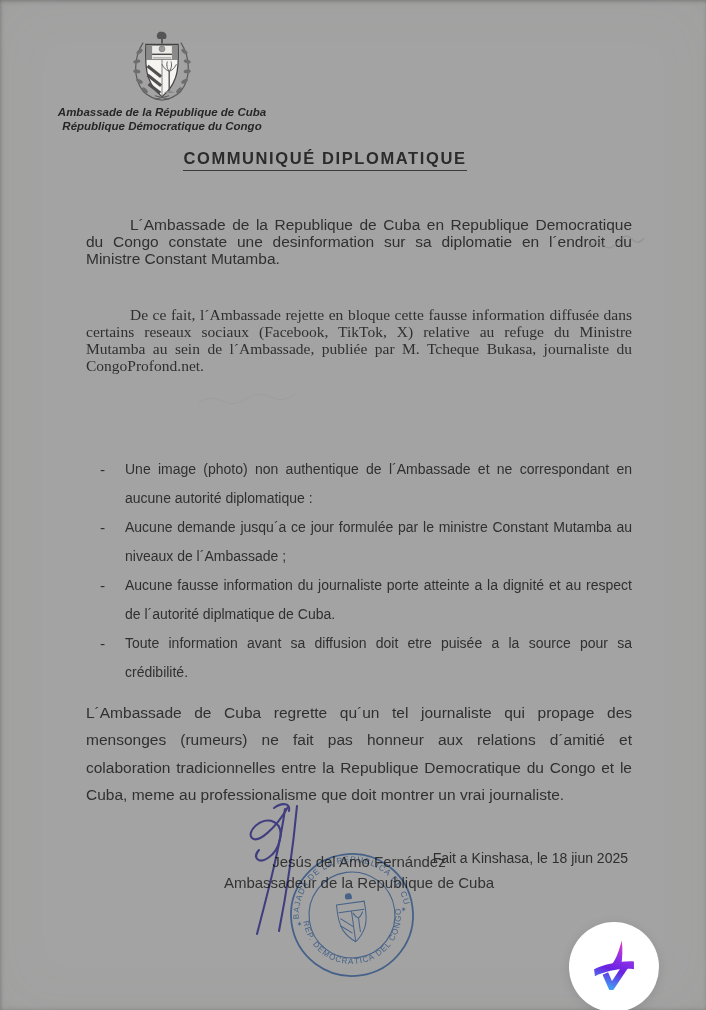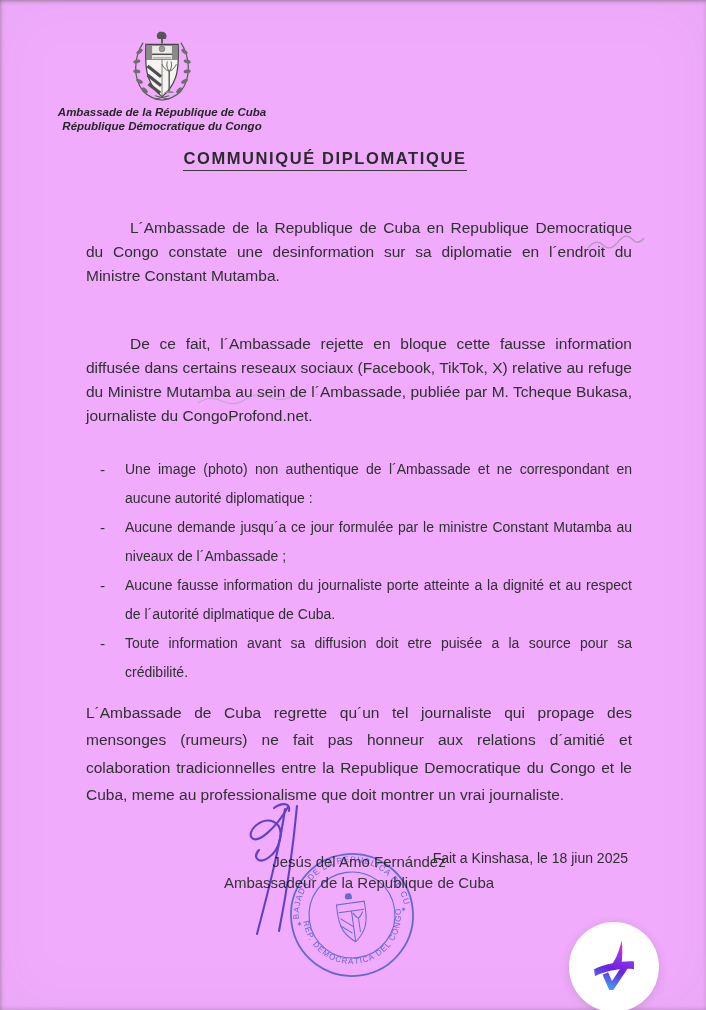--- a/index.html
+++ b/index.html
@@ -1,44 +1,44 @@
 <!DOCTYPE html>
 <html><head>
 <meta charset="utf-8">
 <style>
   html,body{margin:0;padding:0;background:#e8e6e3;}
   .page{
     position:relative;
     width:706px;height:1010px;
     margin:0 auto;
-    background:#f0abfc;
+    background:#a3a3a3;
     overflow:hidden;
     font-family:"Liberation Sans","DejaVu Sans",sans-serif;
     color:#2f2f2f;
     box-shadow:inset 0 3px 4px -2px rgba(90,88,85,.55),
                inset 3px 0 5px -3px rgba(90,88,85,.4),
                inset 0 -3px 5px -3px rgba(90,88,85,.35),
                inset 0 0 60px rgba(120,110,100,.05);
   }
   .abs{position:absolute;}
   
   .letterhead{left:36px;top:30px;width:252px;text-align:center;}
   .emblem{display:block;margin:0 auto;width:66px;height:72px;}
   .lh-text{margin-top:4px;font-style:italic;font-weight:600;font-size:11.5px;line-height:13.5px;color:#262626;}
   
   .title-row{left:0;top:149px;width:650px;text-align:center;}
   .title{
     display:inline-block;font-size:16.5px;font-weight:600;letter-spacing:1.6px;
     color:#2b2b2b;border-bottom:1.6px solid #3a3a3a;padding-bottom:2px;
   }
   
-  .body-par{left:86px;width:546px;font-size:15.5px;line-height:24px;text-align:justify;color:#303030;}
+  .body-par{left:86px;width:546px;font-size:15.5px;line-height:17px;text-align:justify;color:#303030;}
   .indent{text-indent:44px;}
   .p1{top:200px;}
-  .p2{top:316px;}
+  .p2{top:290px;font-family:Liberation Serif, serif;}
   .intro{top:423px;}
   .bullets{left:86px;top:455px;width:546px;}
   .bullet-row{display:flex;align-items:flex-start;}
   .bullet-dash{width:25px;padding-left:14px;box-sizing:border-box;font-size:15.5px;line-height:29px;flex:0 0 39px;color:#303030;}
   .bullet-text{flex:1;font-size:14px;line-height:29px;text-align:justify;color:#303030;}
   .closing{top:683px;line-height:27.5px;}
   .dateline{left:86px;top:850px;width:546px;text-align:right;font-size:14px;color:#2e2e2e;padding-right:4px;box-sizing:border-box;}
   
   .sig-block{left:86px;top:852px;width:546px;text-align:center;font-size:15px;line-height:20.5px;color:#333;}
   .sig-svg{left:228px;top:800px;width:95px;height:138px;mix-blend-mode:multiply;}

